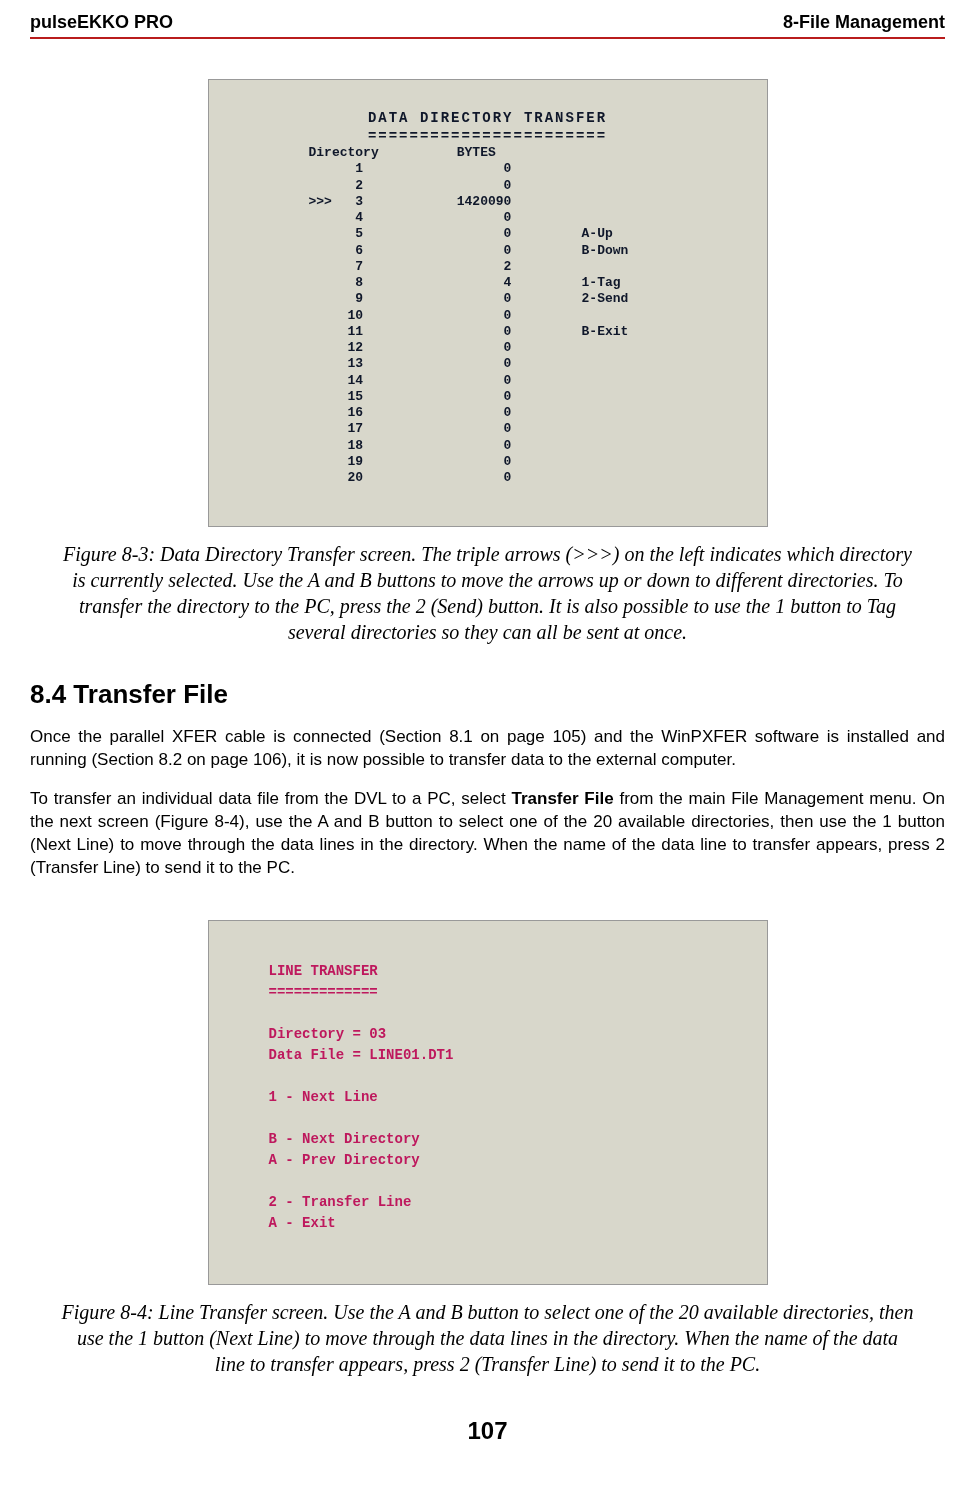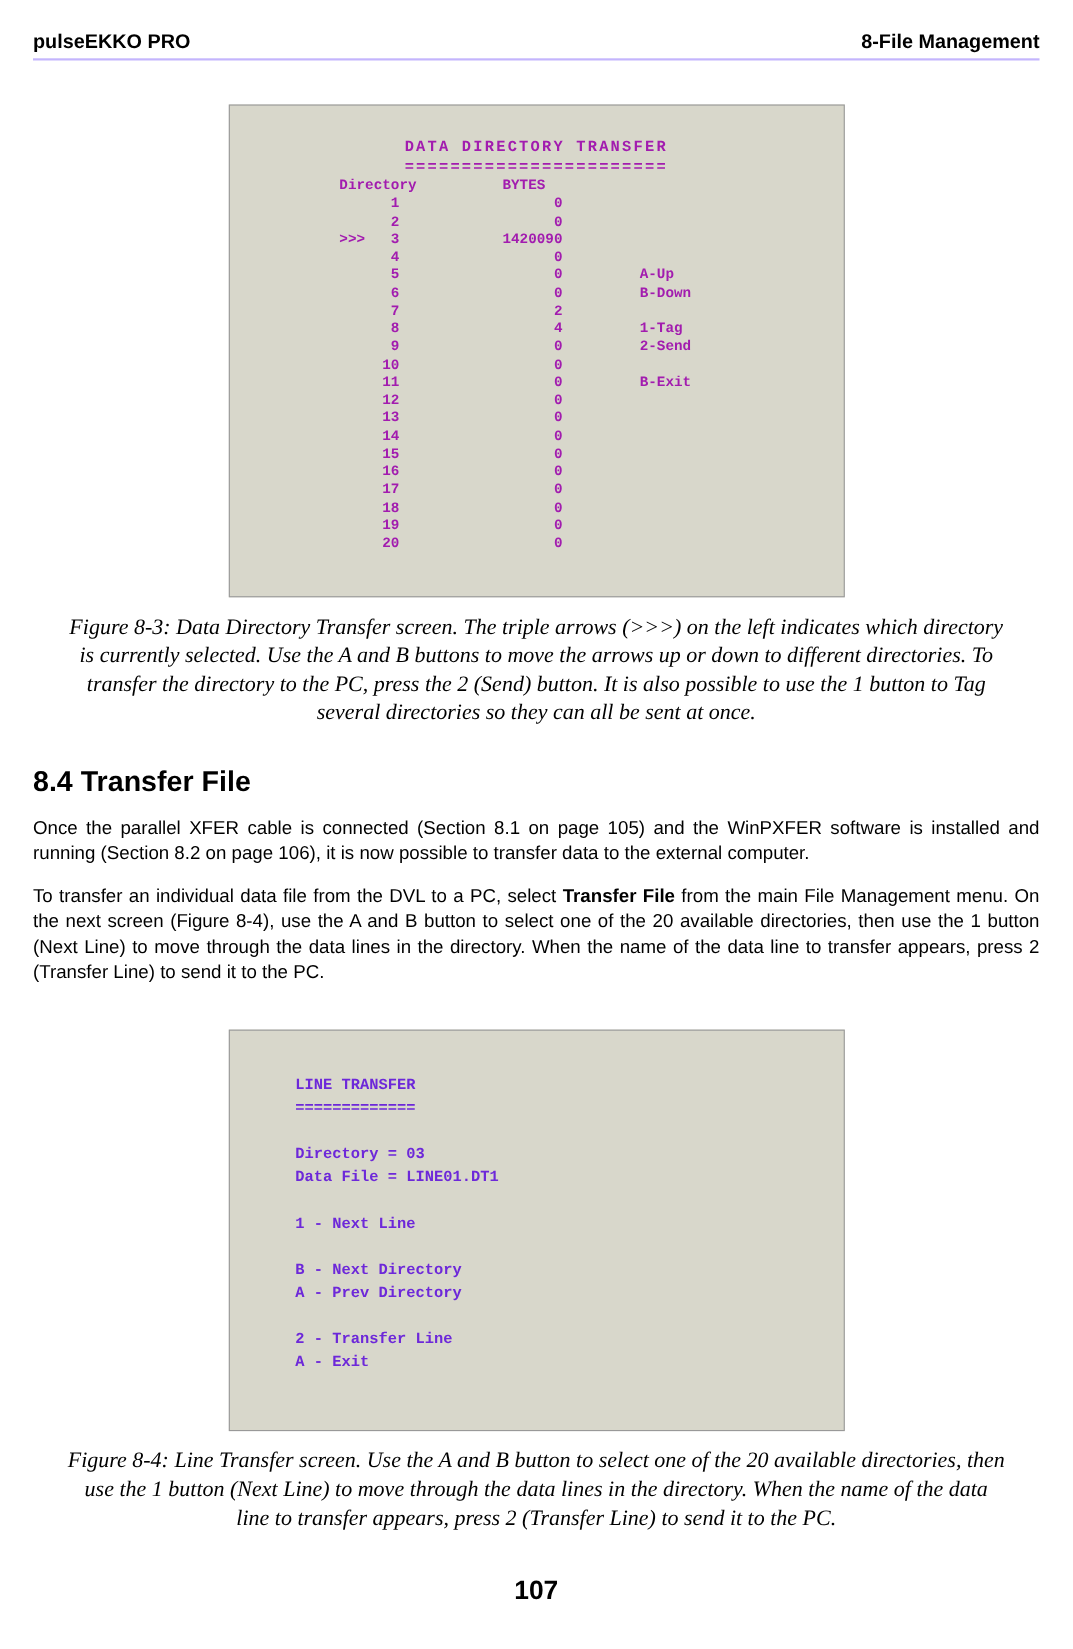--- a/index.html
+++ b/index.html
@@ -13,39 +13,38 @@
     width: 975px;
     margin: 0 auto;
     padding: 12px 30px 30px 30px;
     box-sizing: border-box;
   }
   .header {
     display: flex;
     justify-content: space-between;
     font-weight: bold;
     font-size: 18px;
-    border-bottom: 2px solid #c4b5fd;
+    border-bottom: 2px solid #b91c1c;
     padding-bottom: 4px;
-    margin-top: 16px;
   }
   .fig-container {
     text-align: center;
     margin-top: 40px;
   }
   .screen {
     display: inline-block;
     background: #d8d7cb;
     border: 1px solid #999;
     padding: 30px 40px 40px 40px;
     text-align: left;
     font-family: "Courier New", monospace;
     font-weight: bold;
     font-size: 13px;
     line-height: 1.25;
-    color: #a21caf;
+    color: #0f172a;
     width: 560px;
     box-sizing: border-box;
   }
   .screen-title {
     text-align: center;
     letter-spacing: 2px;
     font-size: 14px;
   }
   .table-block {
     white-space: pre;
@@ -83,21 +82,21 @@
   .screen2 {
     display: inline-block;
     background: #d8d7cb;
     border: 1px solid #999;
     padding: 40px 60px 50px 60px;
     text-align: left;
     font-family: "Courier New", monospace;
     font-weight: bold;
     font-size: 14px;
     line-height: 1.5;
-    color: #6d28d9;
+    color: #be185d;
     width: 560px;
     box-sizing: border-box;
   }
 </style>
 </head>
 <body>
 
 <div class="page">
   <div class="header">
     <span>pulseEKKO PRO</span>

